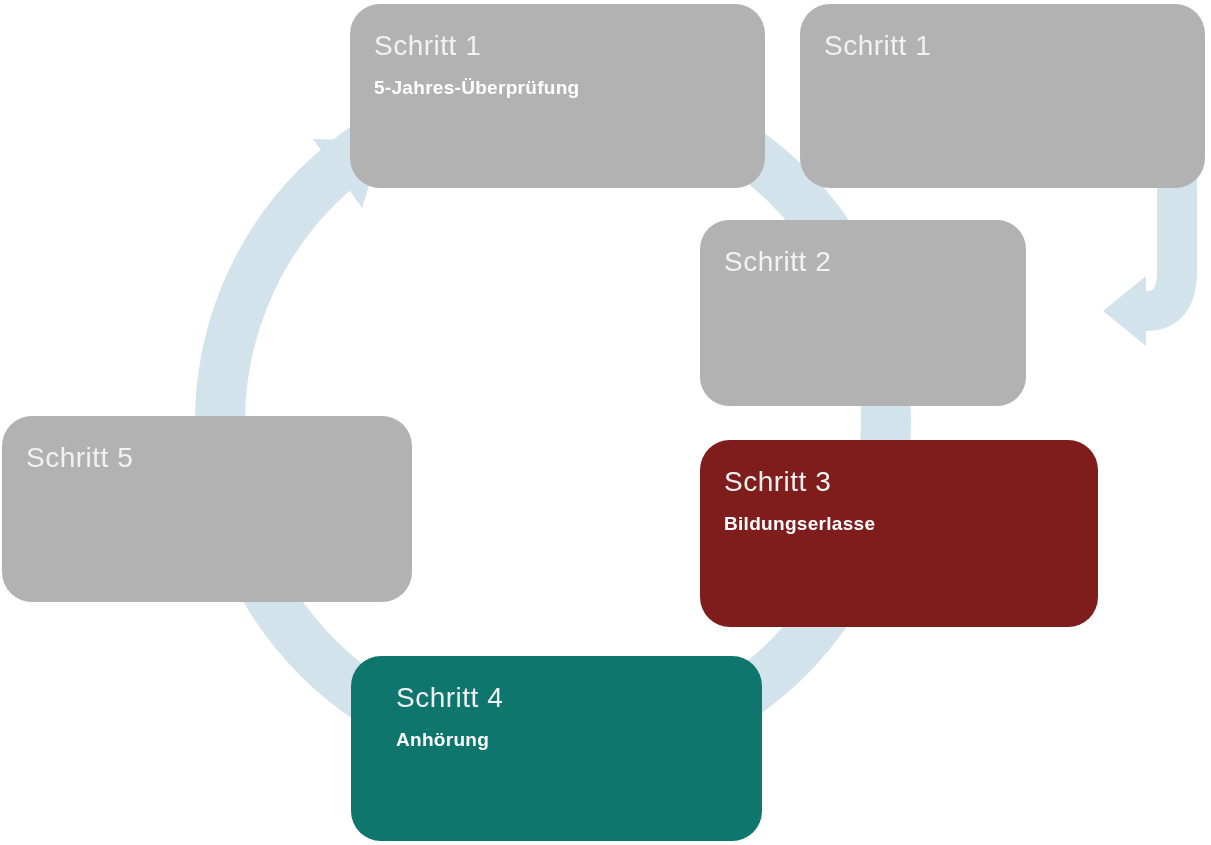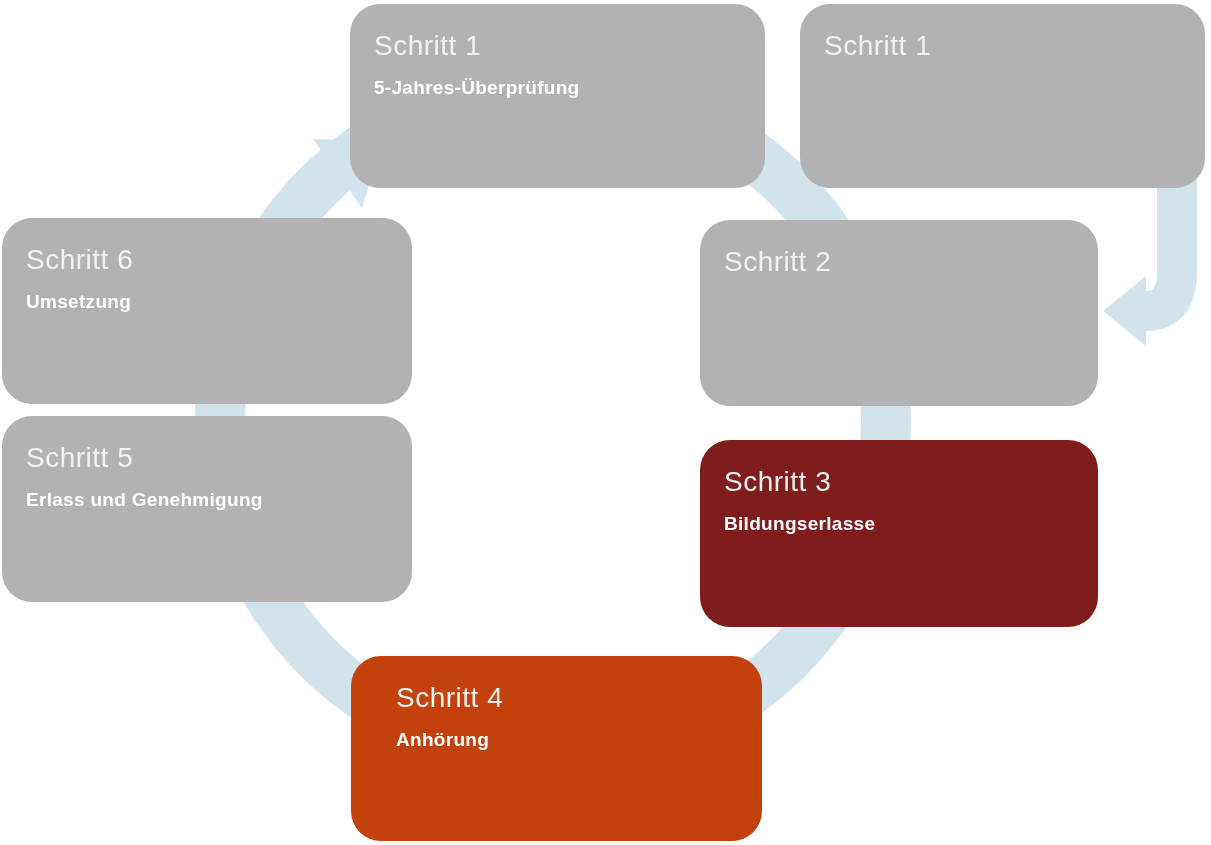--- a/index.html
+++ b/index.html
@@ -39,21 +39,21 @@
     font-size: 19px;
     line-height: 38px;
     font-weight: 700;
     margin-top: 7px;
     color: #ffffff;
     letter-spacing: 0.3px;
   }
   
   #box-0 { left: 350px; top: 4px;   width: 415px; height: 184px; }
   #box-1 { left: 800px; top: 4px;   width: 405px; height: 184px; }
-  #box-2 { left: 700px; top: 220px; width: 398px; height: 186px; }
+  #box-2 { left: 700px; top: 220px; width: 326px; height: 186px; border-radius: 29px; }
   #box-3 { left: 700px; top: 440px; width: 398px; height: 187px; }
   #box-4 { left: 351px; top: 656px; width: 411px; height: 185px; }
   #box-5 { left: 2px;   top: 416px; width: 410px; height: 186px; }
   #box-6 { left: 2px;   top: 218px; width: 410px; height: 186px; }
 </style>
 </head>
 <body>
 
 <div class="canvas" style="background: rgb(255, 255, 255);">
 
@@ -78,28 +78,23 @@
 
   <div class="step-box" id="box-2" style="background: rgb(178, 178, 178);">
     <div class="step-label">Schritt 2</div>
   </div>
 
   <div class="step-box" id="box-3" style="background: #7f1d1d;">
     <div class="step-label">Schritt 3</div>
     <div class="step-title">Bildungserlasse</div>
   </div>
 
-  <div class="step-box" id="box-4" style="background: #c2410c; padding-left: 45px;">
+  <div class="step-box" id="box-4" style="background: #0f766e; padding-left: 45px;">
     <div class="step-label">Schritt 4</div>
     <div class="step-title">Anhörung</div>
   </div>
 
   <div class="step-box" id="box-5" style="background: rgb(178, 178, 178);">
     <div class="step-label">Schritt 5</div>
-    <div class="step-title">Erlass und Genehmigung</div>
   </div>
 
-  <div class="step-box" id="box-6" style="background: rgb(178, 178, 178);">
-    <div class="step-label">Schritt 6</div>
-    <div class="step-title">Umsetzung</div>
-  </div>
 
 </div>
 
 </body></html>

